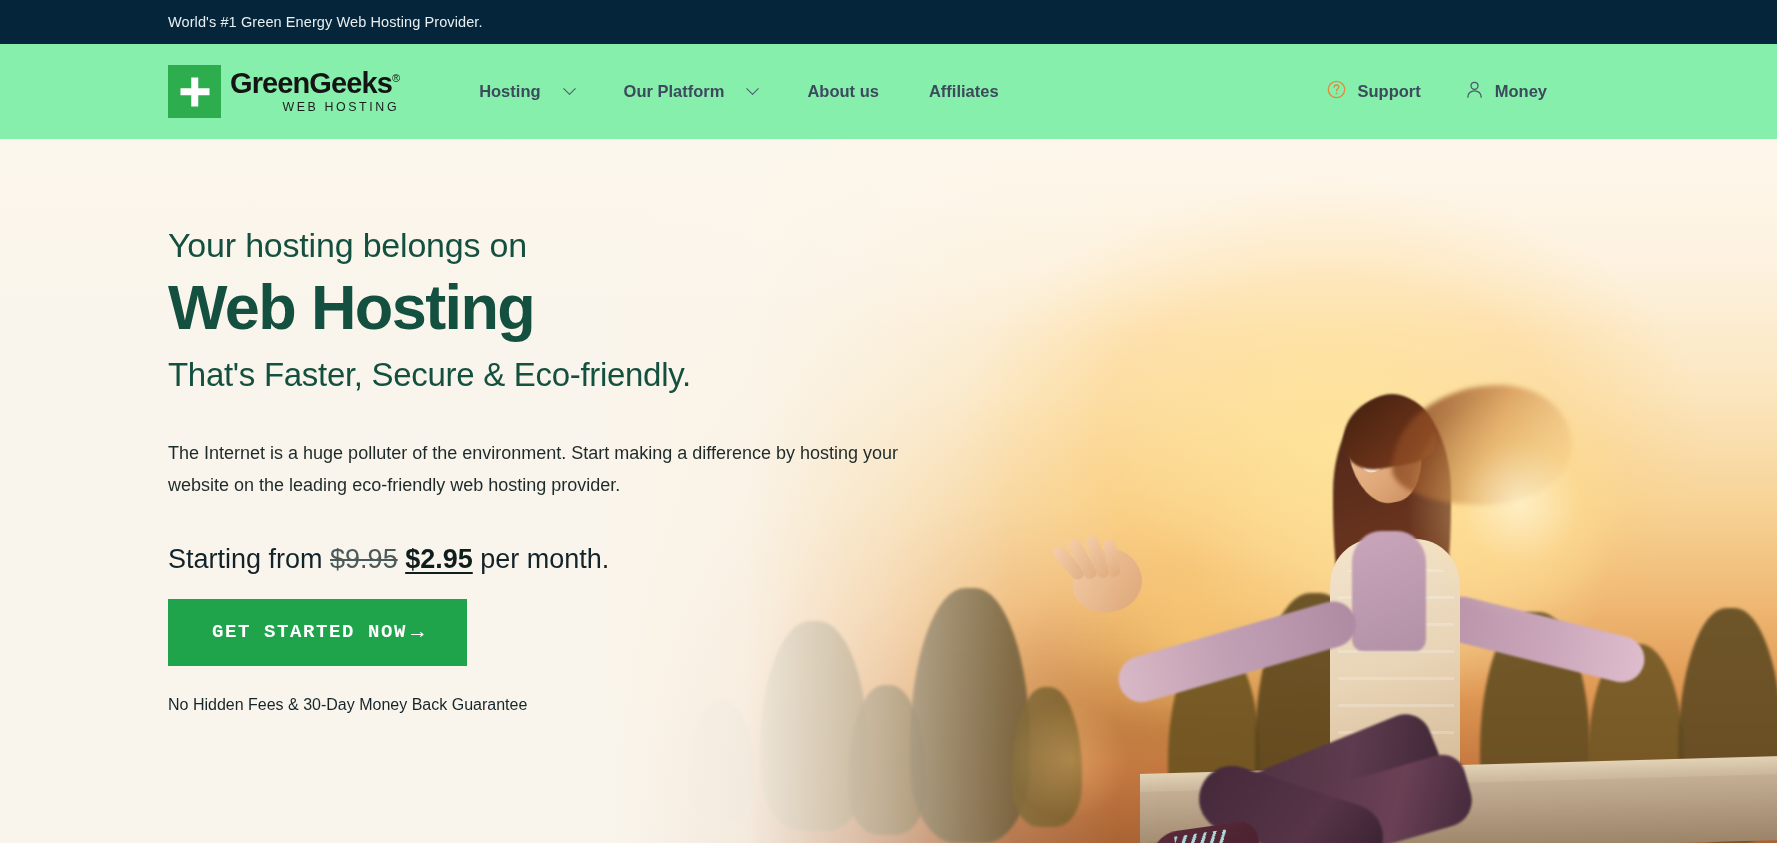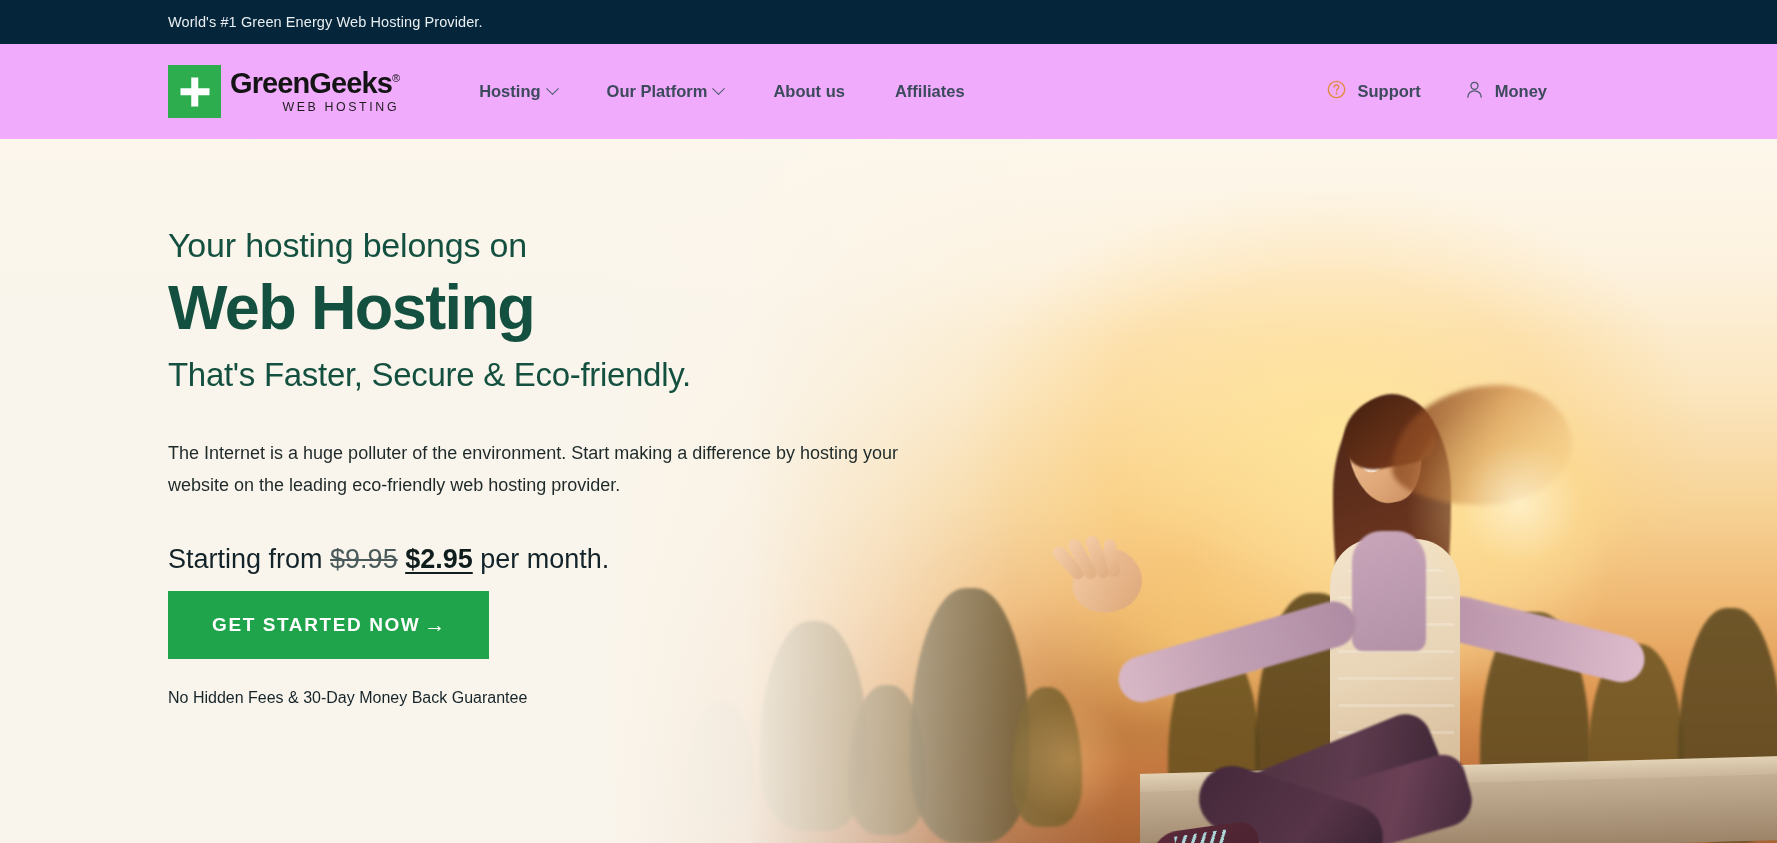--- a/index.html
+++ b/index.html
@@ -79,21 +79,21 @@
   .phone-number {
     color: #ffffff;
     font-size: 15px;
     font-weight: bold;
     letter-spacing: -0.2px;
   }
 
   
   .navbar {
     height: 95px;
-    background: #f0abfc;
+    background: #86efac;
     display: flex;
     align-items: center;
     padding: 0 230px 0 168px;
     position: relative;
     z-index: 5;
   }
   .nav-left {
     display: flex;
     align-items: center;
     flex: 1;
@@ -151,21 +151,21 @@
   }
 
   .nav-menu {
     display: flex;
     align-items: center;
     gap: 0;
   }
   .nav-item {
     display: flex;
     align-items: center;
-    gap: 7px;
+    gap: 24px;
     padding: 0 25px;
     font-size: 16.5px;
     font-weight: bold;
     color: #3c4a5c;
     cursor: pointer;
     white-space: nowrap;
   }
   .chev {
     width: 9px; height: 9px;
     border-right: 1.7px solid #4b5a6b;
@@ -536,24 +536,24 @@
   .cta {
     display: inline-flex;
     align-items: center;
     gap: 2px;
     background: #20a44b;
     color: #ffffff;
     font-size: 19px;
     font-weight: bold;
     letter-spacing: 1.6px;
     padding: 22px 42px 22px 44px;
-    margin-top: 16px;
+    margin-top: 24px;
     border: none;
     cursor: pointer;
-    font-family: Liberation Sans, sans-serif;
+    font-family: Liberation Mono, monospace;
   }
   .cta-arrow { font-size: 21px; font-weight: normal; margin-left: 2px; }
   .guarantee {
     font-size: 16px;
     color: #16252a;
     margin-top: 30px;
   }
 </style>
 </head>
 <body>

